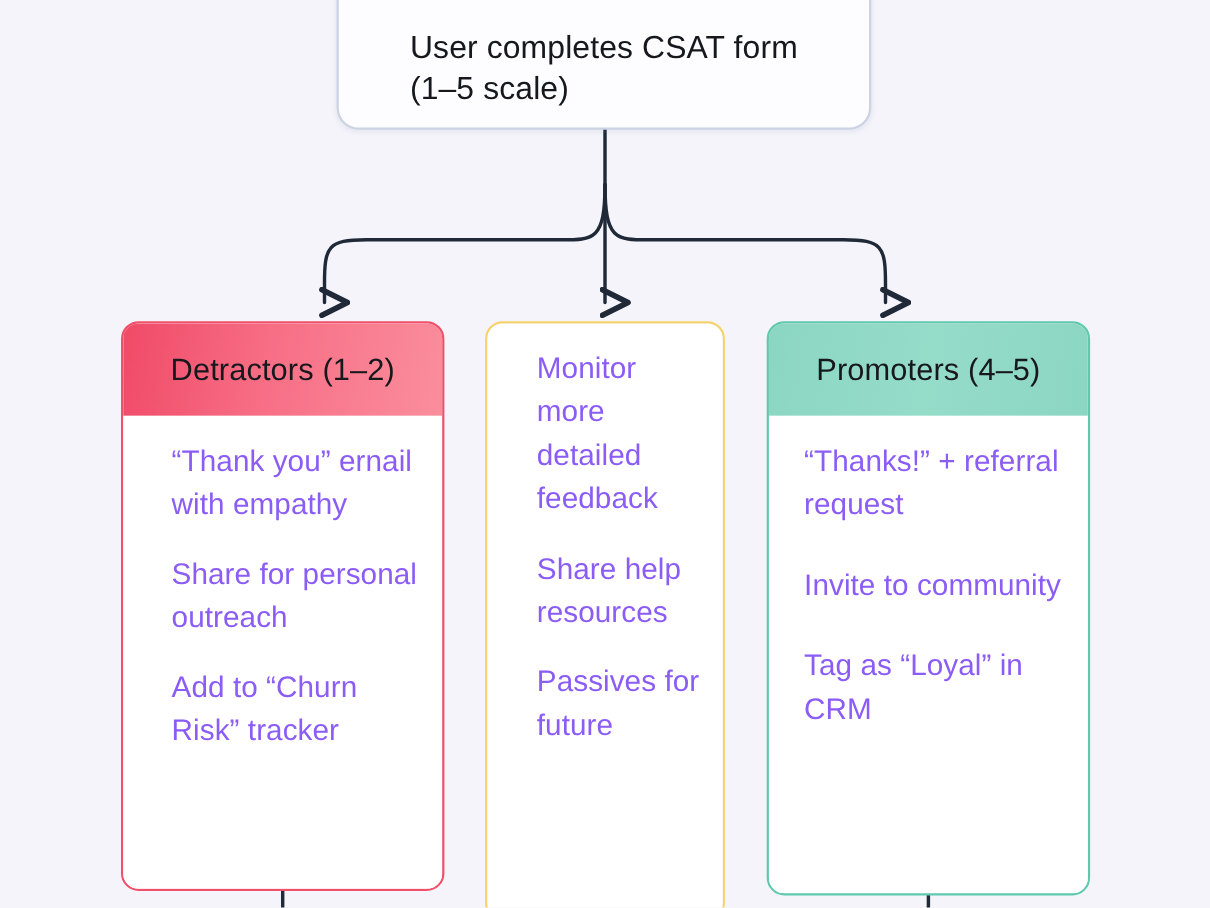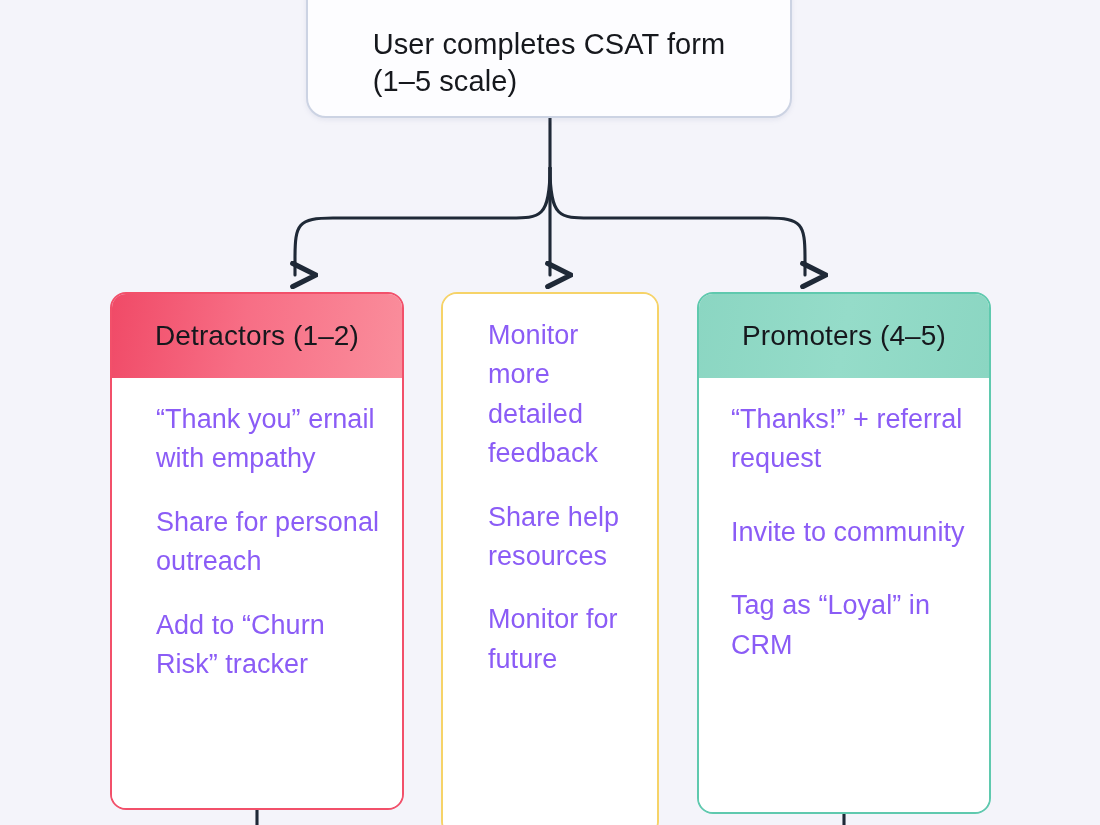--- a/index.html
+++ b/index.html
@@ -171,21 +171,21 @@
       <div class="card-item">“Thank you” ernail with empathy</div>
       <div class="card-item">Share for personal outreach</div>
       <div class="card-item">Add to “Churn Risk” tracker</div>
     </div>
   </div>
 
   <div class="card" id="card-passives">
     <div class="card-body">
       <div class="card-item">Monitor more detailed feedback</div>
       <div class="card-item">Share help resources</div>
-      <div class="card-item">Monitor for future</div>
+      <div class="card-item">Passives for future</div>
     </div>
   </div>
 
   <div class="card" id="card-promoters">
     <div class="card-header">Promoters (4–5)</div>
     <div class="card-body">
       <div class="card-item">“Thanks!” + referral request</div>
       <div class="card-item">Invite to community</div>
       <div class="card-item">Tag as “Loyal” in CRM</div>
     </div>

